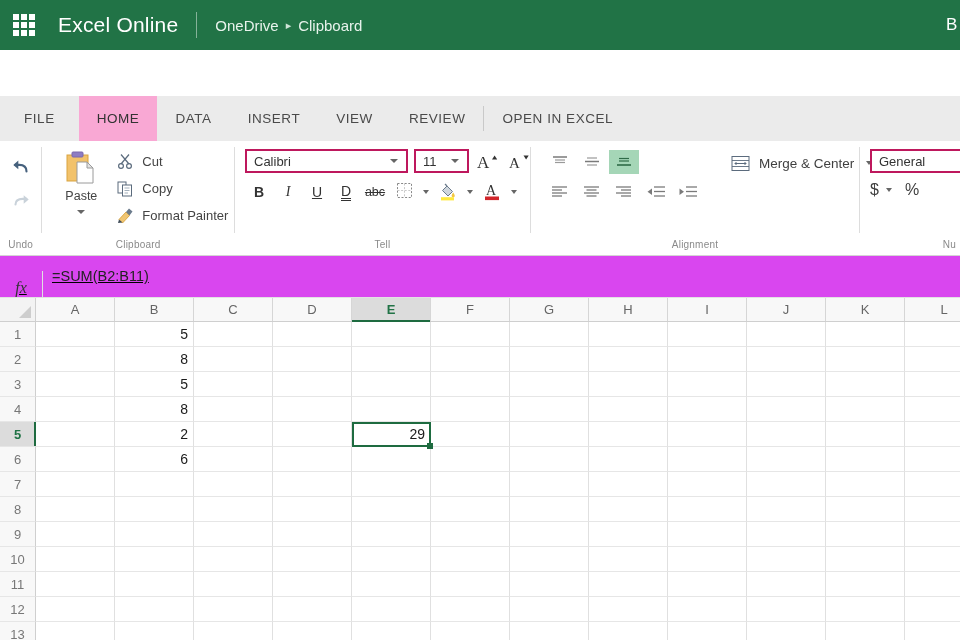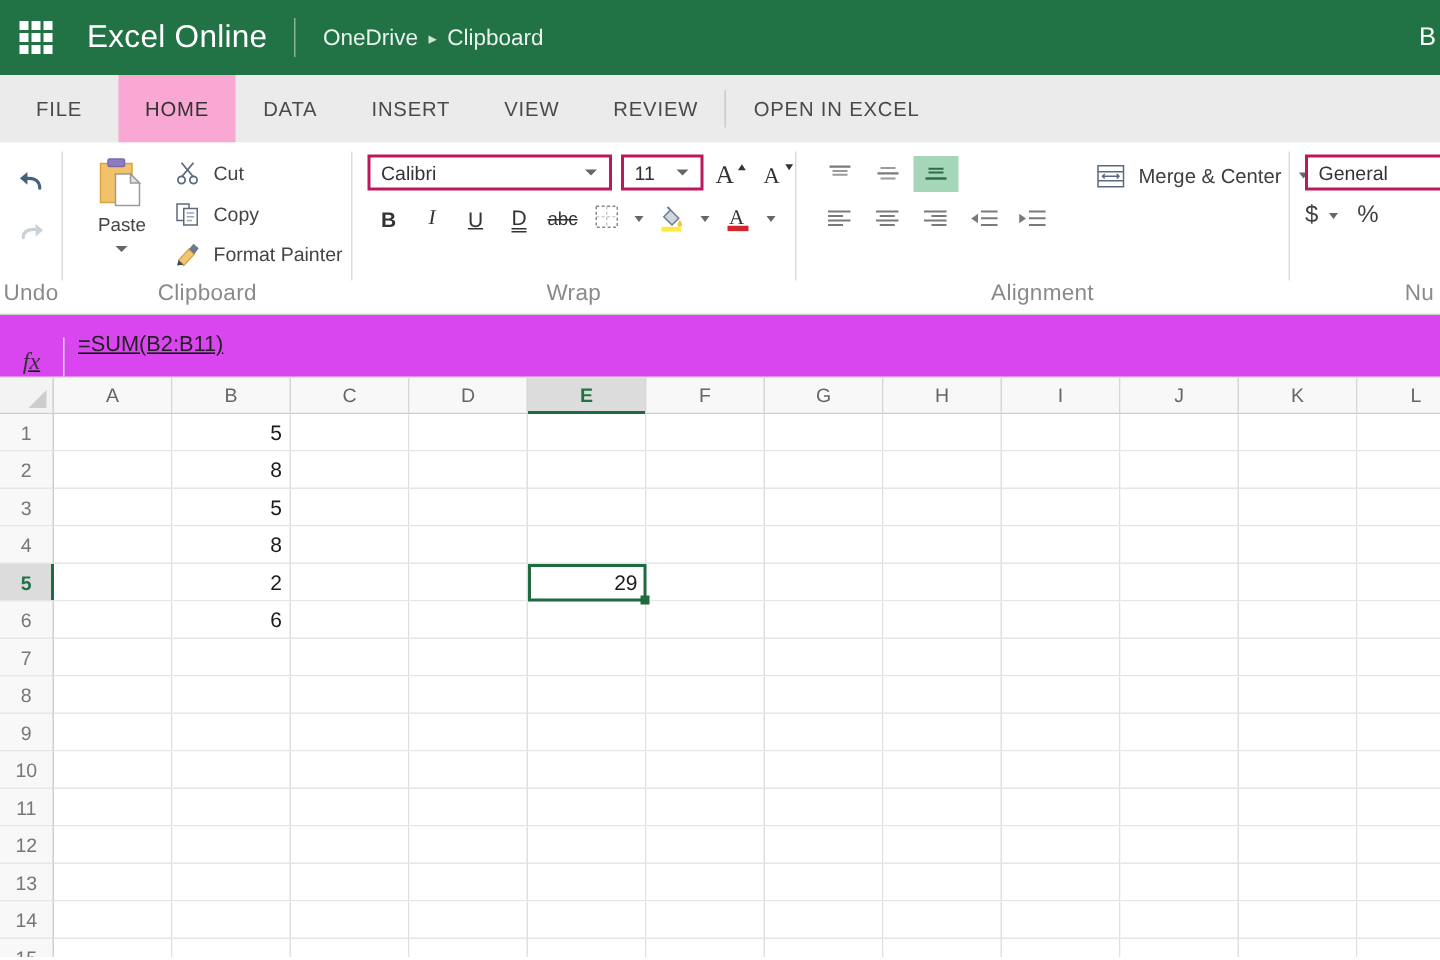--- a/index.html
+++ b/index.html
@@ -61,20 +61,21 @@
 
   
   .tabstrip {
     height: 45px;
     background: #ebebeb;
     display: flex;
     align-items: stretch;
     font-size: 13.5px;
     color: #444444;
     position: relative;
+    margin-top: 46px;
   }
   .tab {
     display: flex; align-items: center; justify-content: center;
     padding: 0 18px;
     letter-spacing: 0.55px;
     color: #4a4a4a;
     white-space: nowrap;
     cursor: default;
   }
   .tab.active { background: #f9a8d4; color: #333333; }
@@ -110,21 +111,21 @@
   }
   .group {
     display: flex;
     flex-direction: column;
     position: relative;
     padding-top: 6px;
   }
   .group-body { flex: 1; display: flex; align-items: flex-start; }
   .group-label {
     text-align: center;
-    font-size: 15px;
+    font-size: 10px;
     color: #8a8a8a;
     padding-bottom: 5px;
     letter-spacing: 0.2px;
   }
   .group-sep {
     width: 1px;
     background: #dddddd;
     margin: 6px 0 22px 0;
     flex: 0 0 1px;
   }
@@ -522,21 +523,21 @@
           <span>
             <svg width="20" height="20" viewBox="0 0 20 20">
               <text x="4" y="14" font-family="Liberation Serif, serif" font-size="14" fill="#333">A</text>
               <rect x="3" y="15.5" width="14" height="3.6" fill="#d1262b"></rect>
             </svg>
           </span>
         </div>
         <span class="mini-caret"></span>
       </div>
     </div>
-    <div class="group-label">Wrap</div>
+    <div class="group-label">Tell</div>
   </div>
 
   <div class="group-sep"></div>
 
   <div class="group g-align">
     <div class="group-body">
       <div class="align-left-col">
         <div class="align-rowA">
           <div class="abtn">
             <svg width="20" height="18" viewBox="0 0 20 18">

